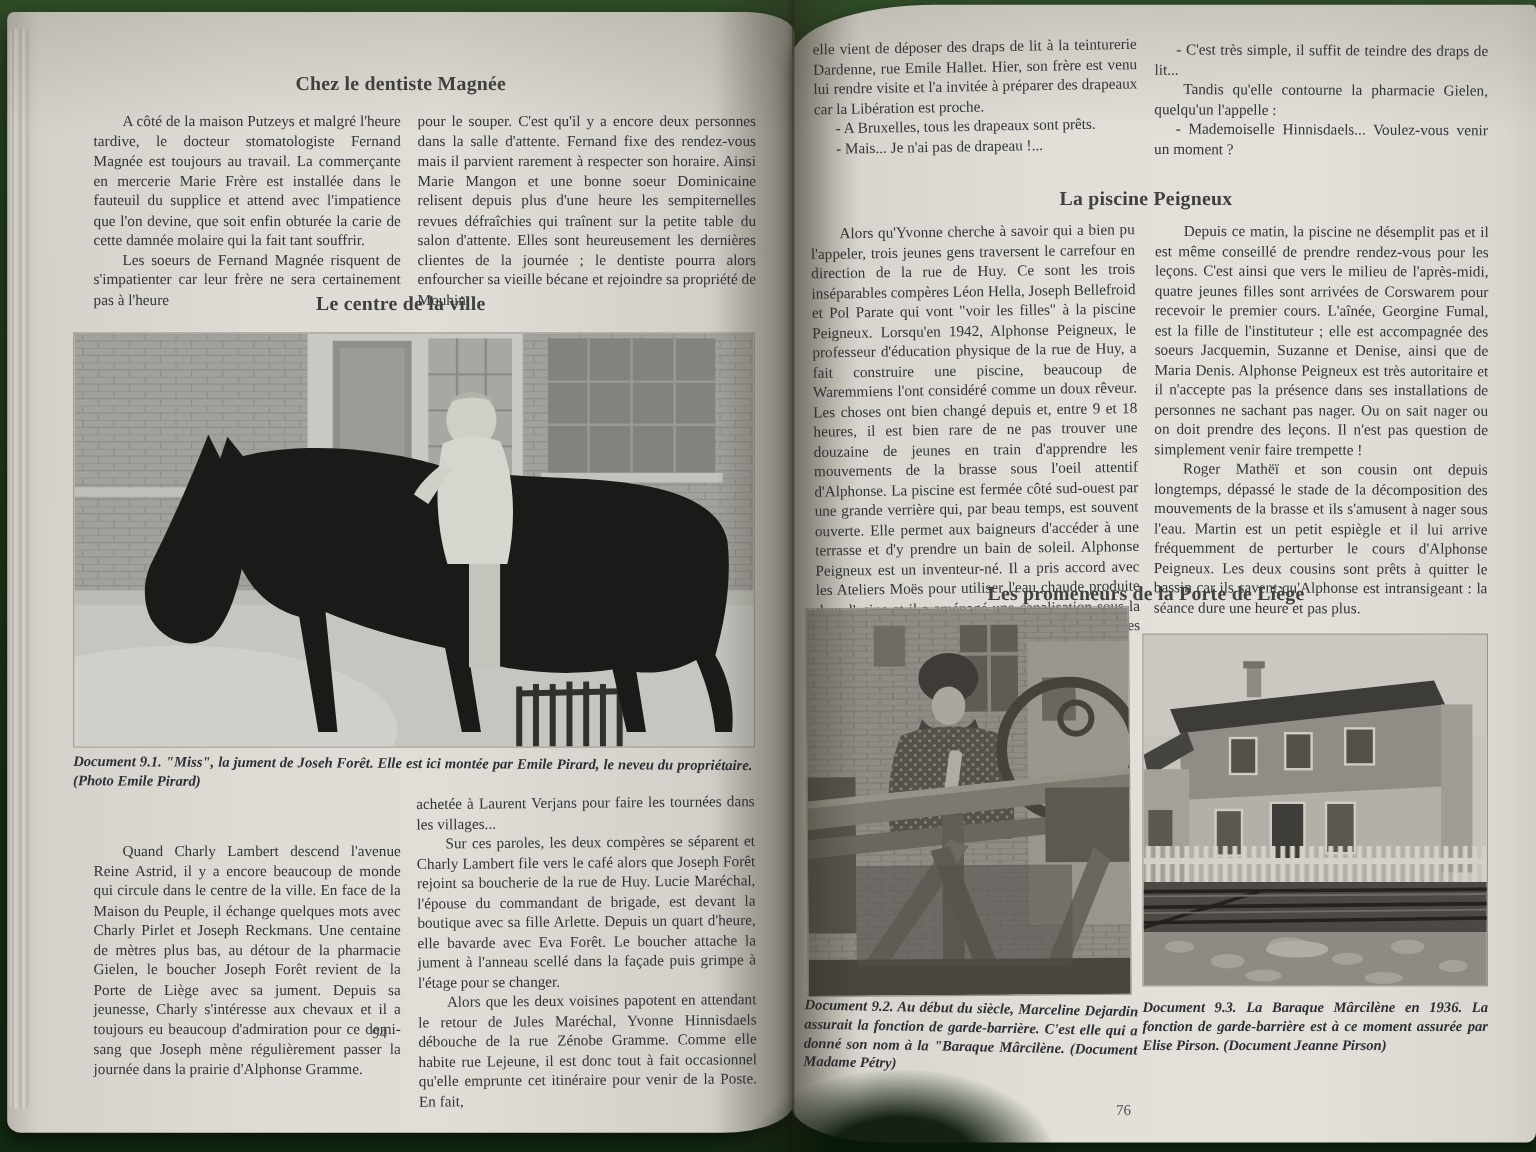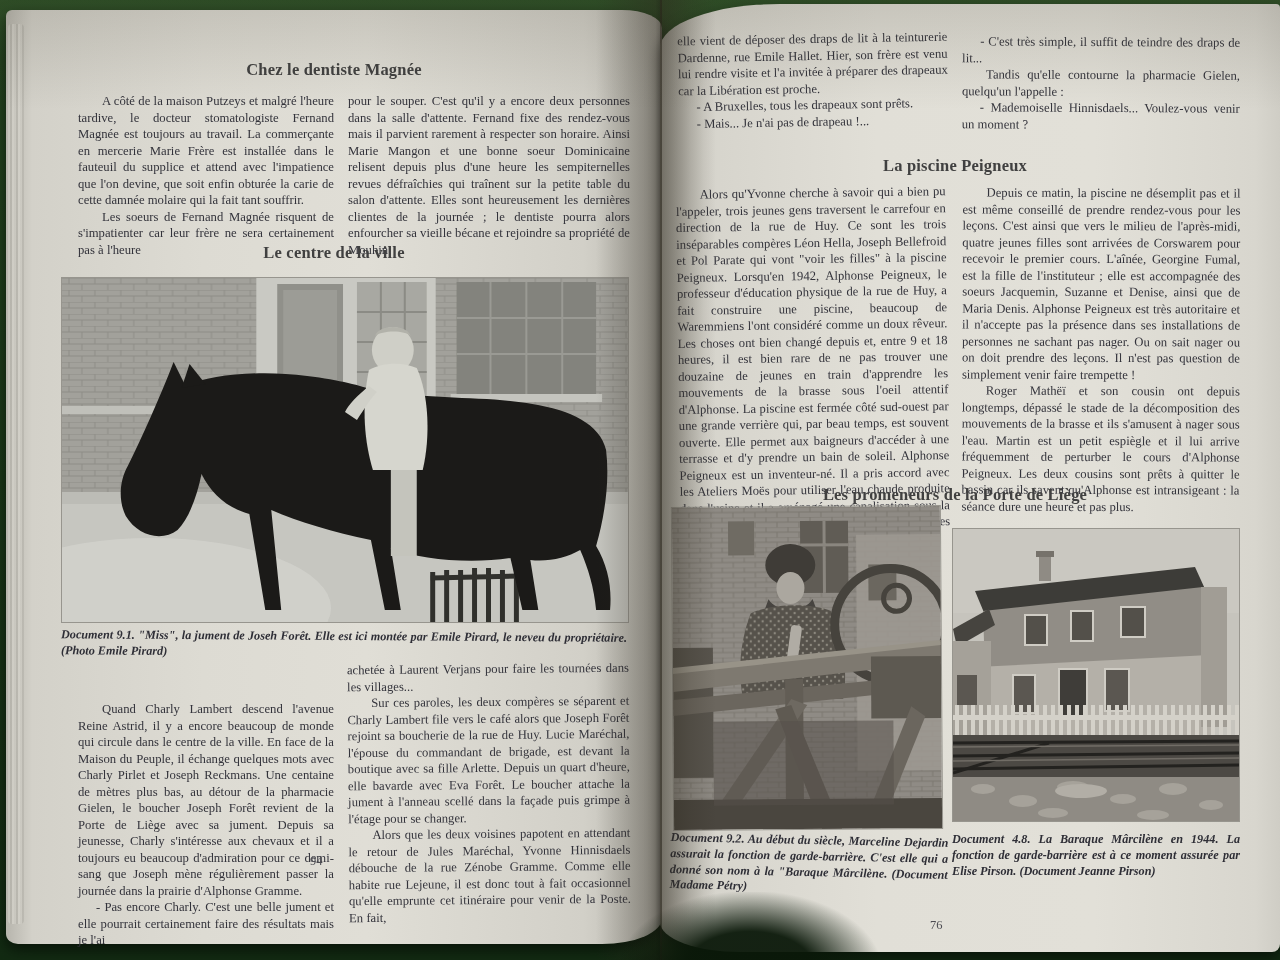--- a/index.html
+++ b/index.html
@@ -135,21 +135,20 @@
       <path d="M308,92 C300,130 304,166 312,192 L362,192 C370,158 368,116 356,90 C342,84 322,84 308,92 Z" fill="#d6d6ce"></path>
       <rect x="330" y="192" width="26" height="86" fill="#c4c4bc"></rect>
       <path d="M308,108 C296,118 288,126 284,134 L296,142 C304,130 310,120 316,114 Z" fill="#d0d0c8"></path>
     </svg>
   </div>
 
   <div class="caption" style="left:61px;top:629px;width:566px;transform:rotate(.35deg);">Document 9.1. "Miss", la jument de Joseh Forêt. Elle est ici montée par Emile Pirard, le neveu du propriétaire. (Photo Emile Pirard)</div>
 
   <div class="col" style="left:78px;top:701px;width:256px;">
       <p class="para indent">Quand Charly Lambert descend l'avenue Reine Astrid, il y a encore beaucoup de monde qui circule dans le centre de la ville. En face de la Maison du Peuple, il échange quelques mots avec Charly Pirlet et Joseph Reckmans. Une centaine de mètres plus bas, au détour de la pharmacie Gielen, le boucher Joseph Forêt revient de la Porte de Liège avec sa jument. Depuis sa jeunesse, Charly s'intéresse aux chevaux et il a toujours eu beaucoup d'admiration pour ce demi-sang que Joseph mène régulièrement passer la journée dans la prairie d'Alphonse Gramme.</p>
-      <p class="para dialog">- Pas encore Charly. C'est une belle jument et elle pourrait certainement faire des résultats mais je l'ai</p>
     </div>
   <div class="col" style="left:348px;top:661px;width:282px;transform:rotate(-.5deg);">
       <p class="para flush">achetée à Laurent Verjans pour faire les tournées dans les villages...</p>
       <p class="para indent">Sur ces paroles, les deux compères se séparent et Charly Lambert file vers le café alors que Joseph Forêt rejoint sa boucherie de la rue de Huy. Lucie Maréchal, l'épouse du commandant de brigade, est devant la boutique avec sa fille Arlette. Depuis un quart d'heure, elle bavarde avec Eva Forêt. Le boucher attache la jument à l'anneau scellé dans la façade puis grimpe à l'étage pour se changer.</p>
       <p class="para indent">Alors que les deux voisines papotent en attendant le retour de Jules Maréchal, Yvonne Hinnisdaels débouche de la rue Zénobe Gramme. Comme elle habite rue Lejeune, il est donc tout à fait occasionnel qu'elle emprunte cet itinéraire pour venir de la Poste. En fait,</p>
     </div>
 
   <div class="pagenum" style="left:310px;top:854px;">94</div>
 
   <div class="col" style="left:678px;top:31px;width:270px;transform:rotate(-1deg);">
@@ -275,21 +274,21 @@
           <ellipse cx="170" cy="270" rx="13" ry="5"></ellipse>
         <ellipse cx="220" cy="260" rx="14" ry="6"></ellipse>
           <ellipse cx="258" cy="276" rx="12" ry="5"></ellipse>
         <ellipse cx="100" cy="284" rx="15" ry="5"></ellipse>
           <ellipse cx="200" cy="286" rx="16" ry="5"></ellipse>
       </g>
       <ellipse cx="128" cy="262" rx="26" ry="7" fill="#b2aea6"></ellipse>
     </svg>
   </div>
 
-  <div class="caption" style="left:952px;top:832px;width:288px;">Document 4.8. La Baraque Mârcilène en 1944. La fonction de garde-barrière est à ce moment assurée par Elise Pirson. (Document Jeanne Pirson)</div>
+  <div class="caption" style="left:952px;top:832px;width:288px;">Document 9.3. La Baraque Mârcilène en 1936. La fonction de garde-barrière est à ce moment assurée par Elise Pirson. (Document Jeanne Pirson)</div>
 
   <div class="pagenum" style="left:930px;top:918px;">76</div>
 
   <div class="gutter-left"></div>
   <div class="gutter-right"></div>
   <div class="bottom-wedge"></div>
   <div class="top-vignette"></div>
 </div>
 
 </body></html>

